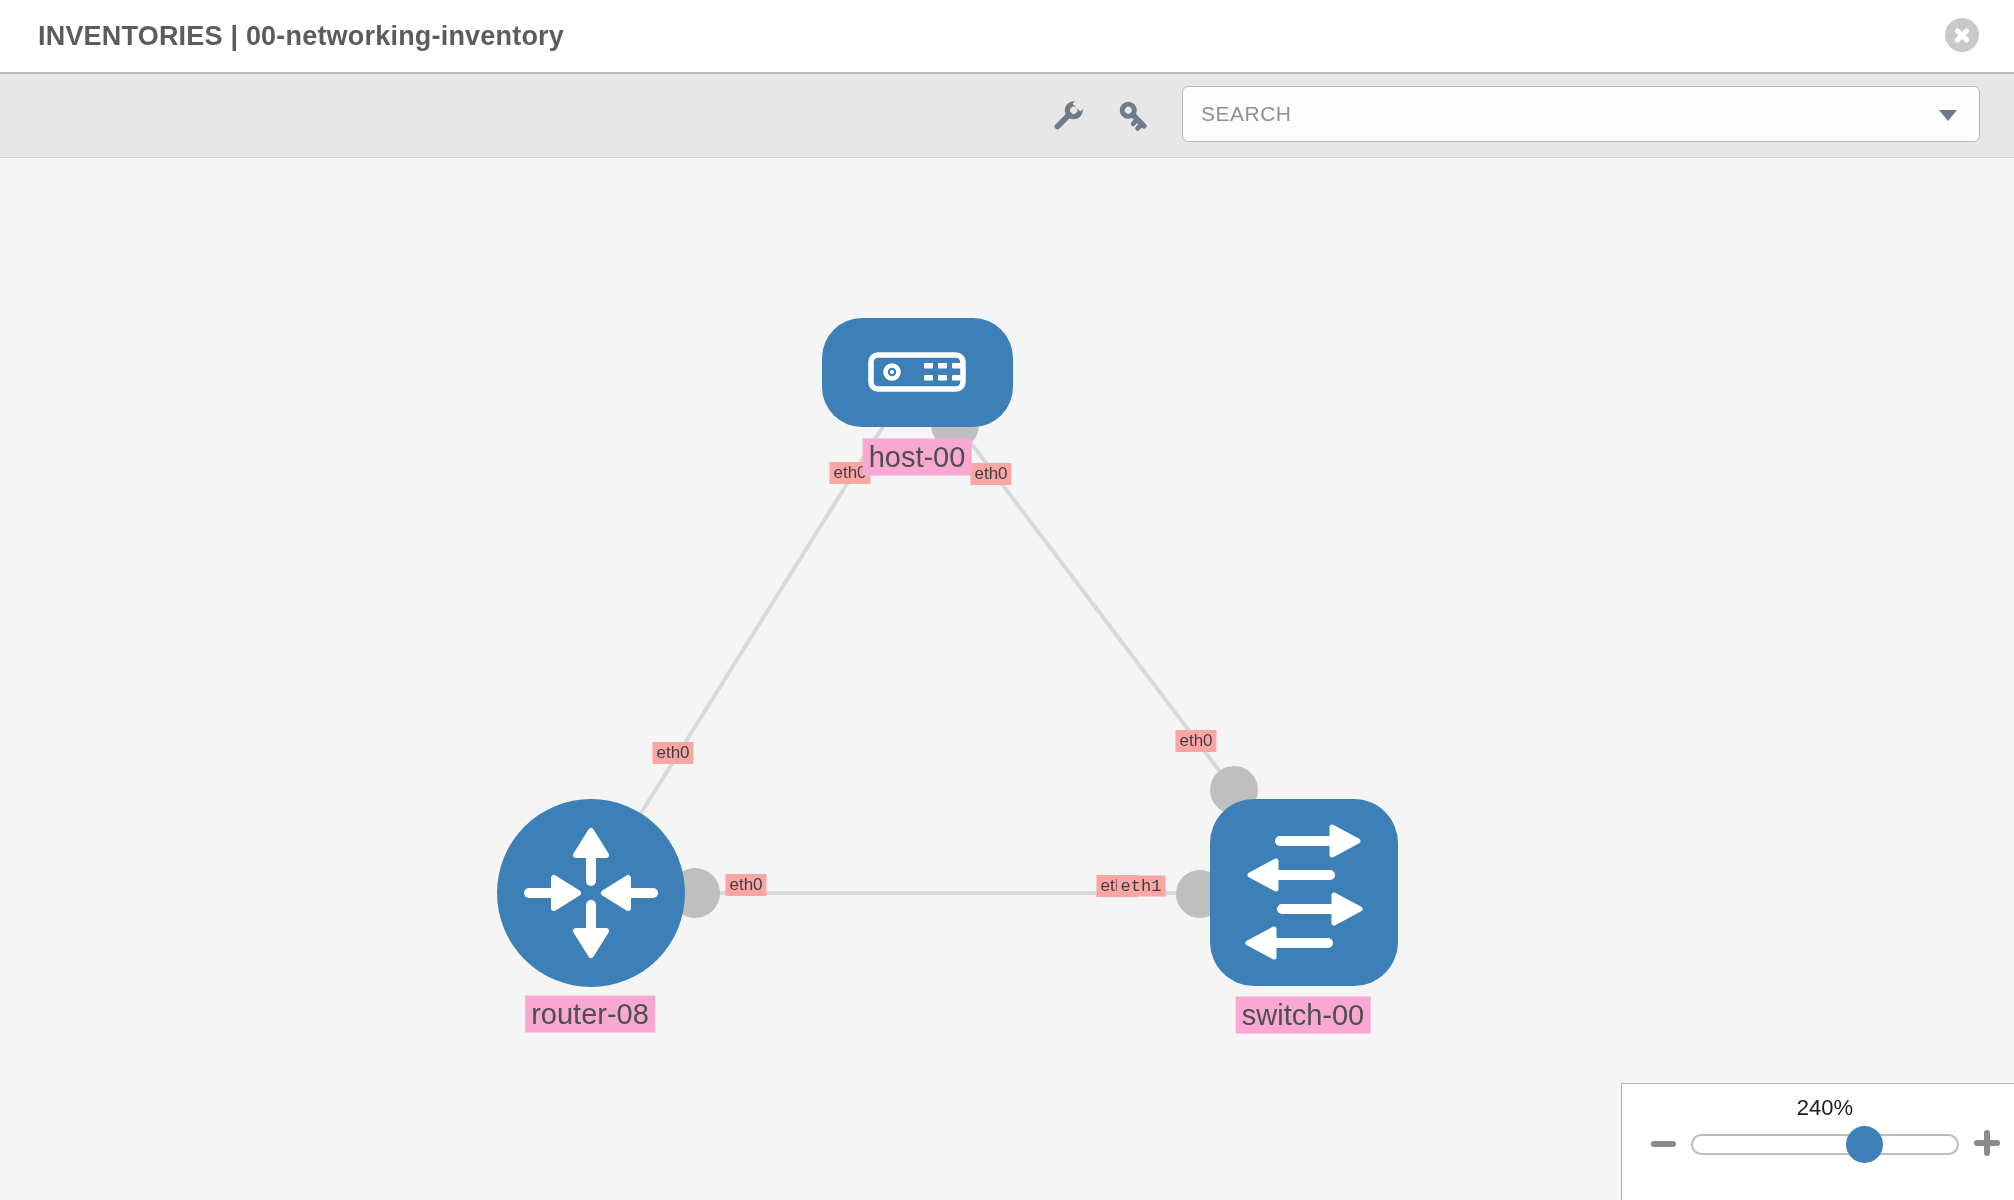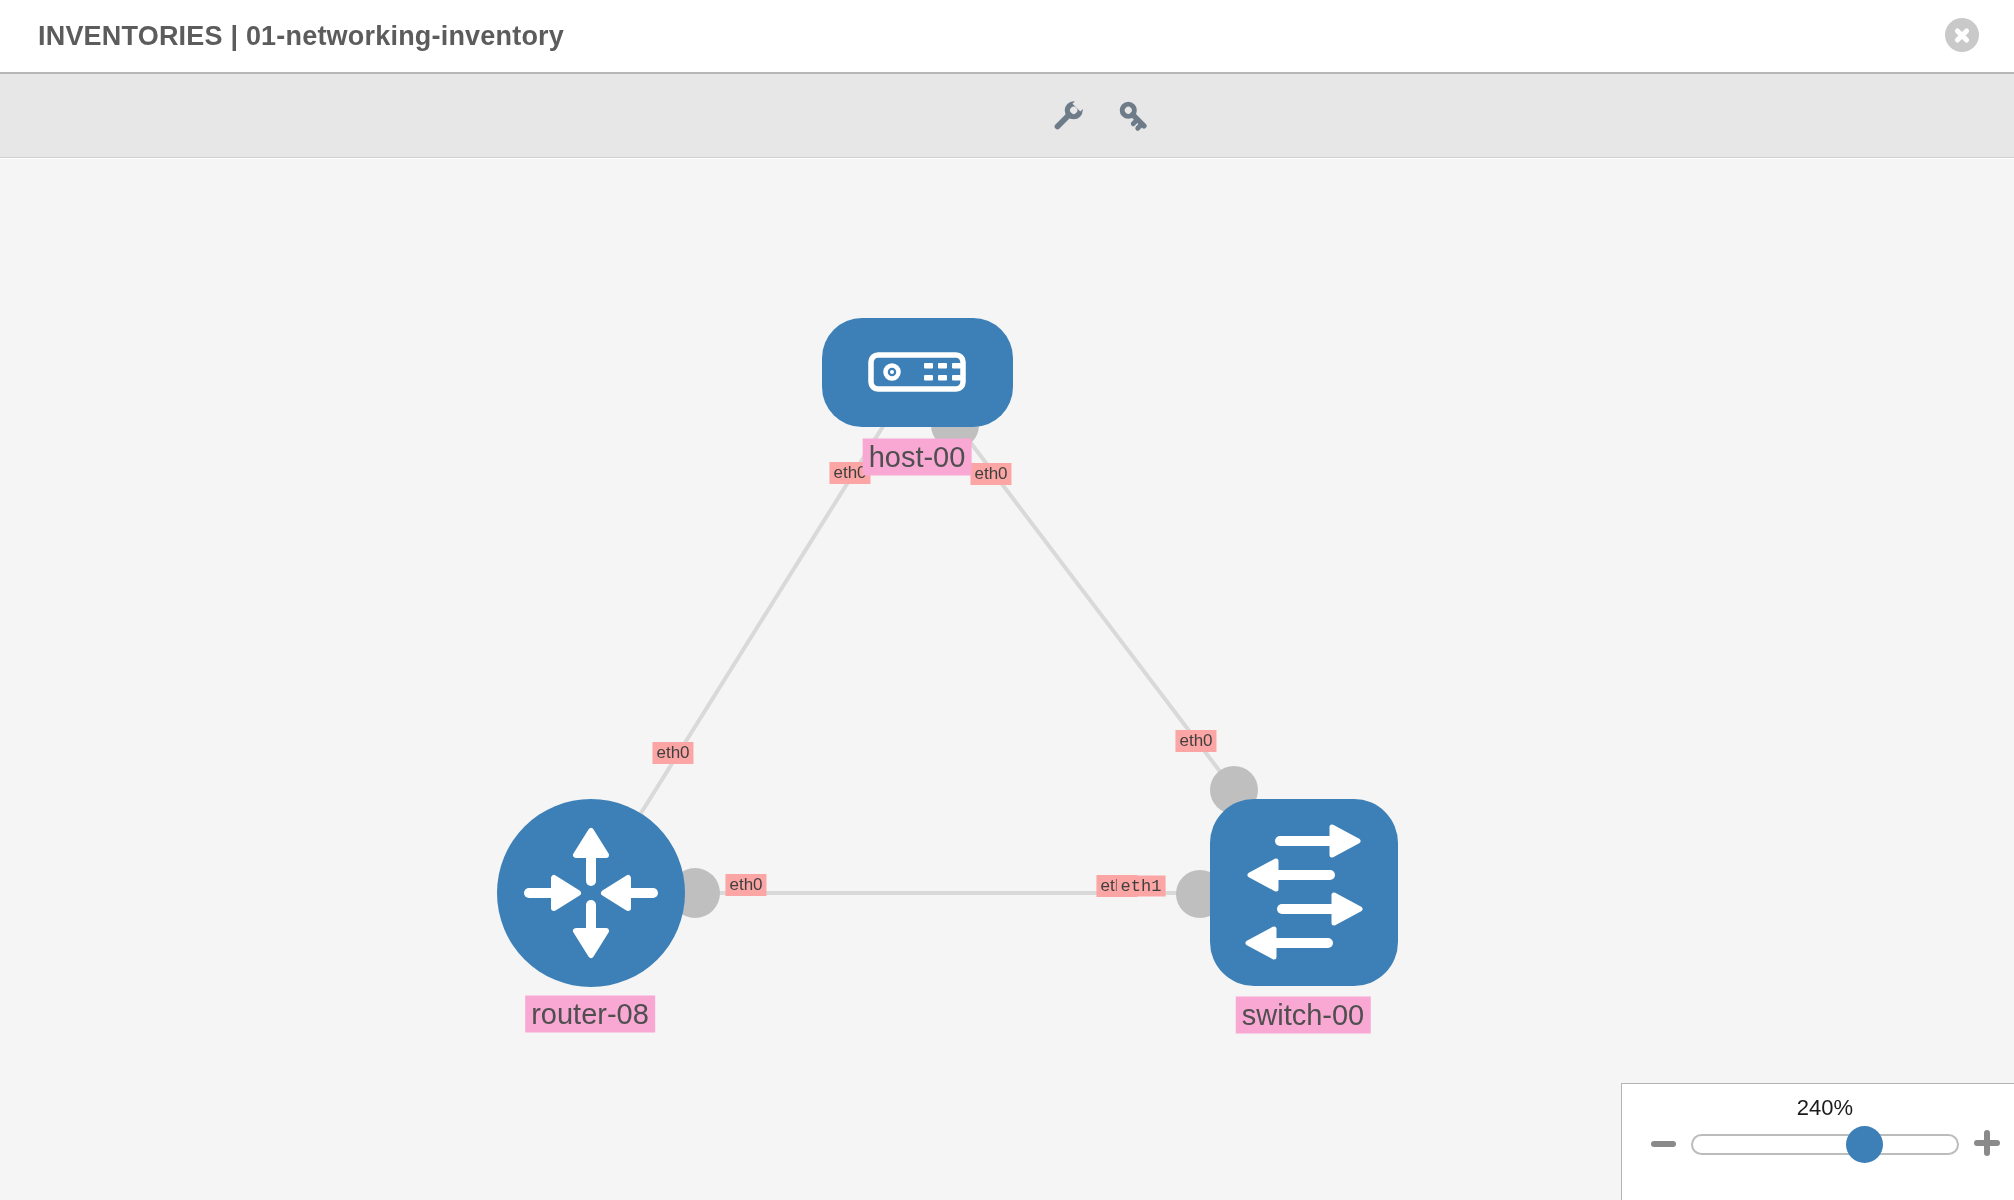--- a/index.html
+++ b/index.html
@@ -58,21 +58,21 @@
                 background:#fff; border:2px solid #bcbcbc; border-radius:11px; cursor:pointer; }
   .zoom-knob { position:absolute; left:224px; top:42px; width:37px; height:37px;
                border-radius:50%; background:#3c80b7; cursor:pointer; }
 </style>
 </head>
 <body>
 
 <div class="window">
 
   <div class="hdr">
-    <div class="hdr-title">INVENTORIES | 01-networking-inventory</div>
+    <div class="hdr-title">INVENTORIES | 00-networking-inventory</div>
     <div class="close-btn">
       <div class="bar a"></div>
       <div class="bar b"></div>
     </div>
   </div>
 
   <div class="toolbar">
 
     <div class="tool-ic wrench">
       <svg width="38" height="38" viewBox="0 0 24 24">
@@ -88,20 +88,24 @@
       <svg width="38" height="38" viewBox="0 0 24 24">
         <g transform="rotate(-45 12 12)" stroke="#6e7b89" fill="none" stroke-linecap="round">
           <circle cx="12" cy="6" r="3.8" stroke-width="3.2"></circle>
           <line x1="12" y1="10" x2="12" y2="20" stroke-width="3.4"></line>
           <line x1="11.5" y1="14.2" x2="8.2" y2="14.2" stroke-width="3"></line>
           <line x1="11.5" y1="18.2" x2="8.2" y2="18.2" stroke-width="3"></line>
         </g>
       </svg>
     </div>
 
+    <div class="select sel-search">
+      <span class="ph">SEARCH</span>
+      <span class="chev"></span>
+    </div>
   </div>
 
   <div class="canvas">
     <svg class="graph" width="2014" height="1041" viewBox="0 0 2014 1041">
 
       <line x1="917" y1="213" x2="591" y2="734" stroke="#d9d9d9" stroke-width="4"></line>
       <polyline points="917,213 1234,631 1304,733" fill="none" stroke="#d9d9d9" stroke-width="4"></polyline>
       <line x1="591" y1="734" x2="1304" y2="734" stroke="#d9d9d9" stroke-width="4"></line>
 
       <circle cx="955" cy="266" r="24" fill="#bfbfbf"></circle>

